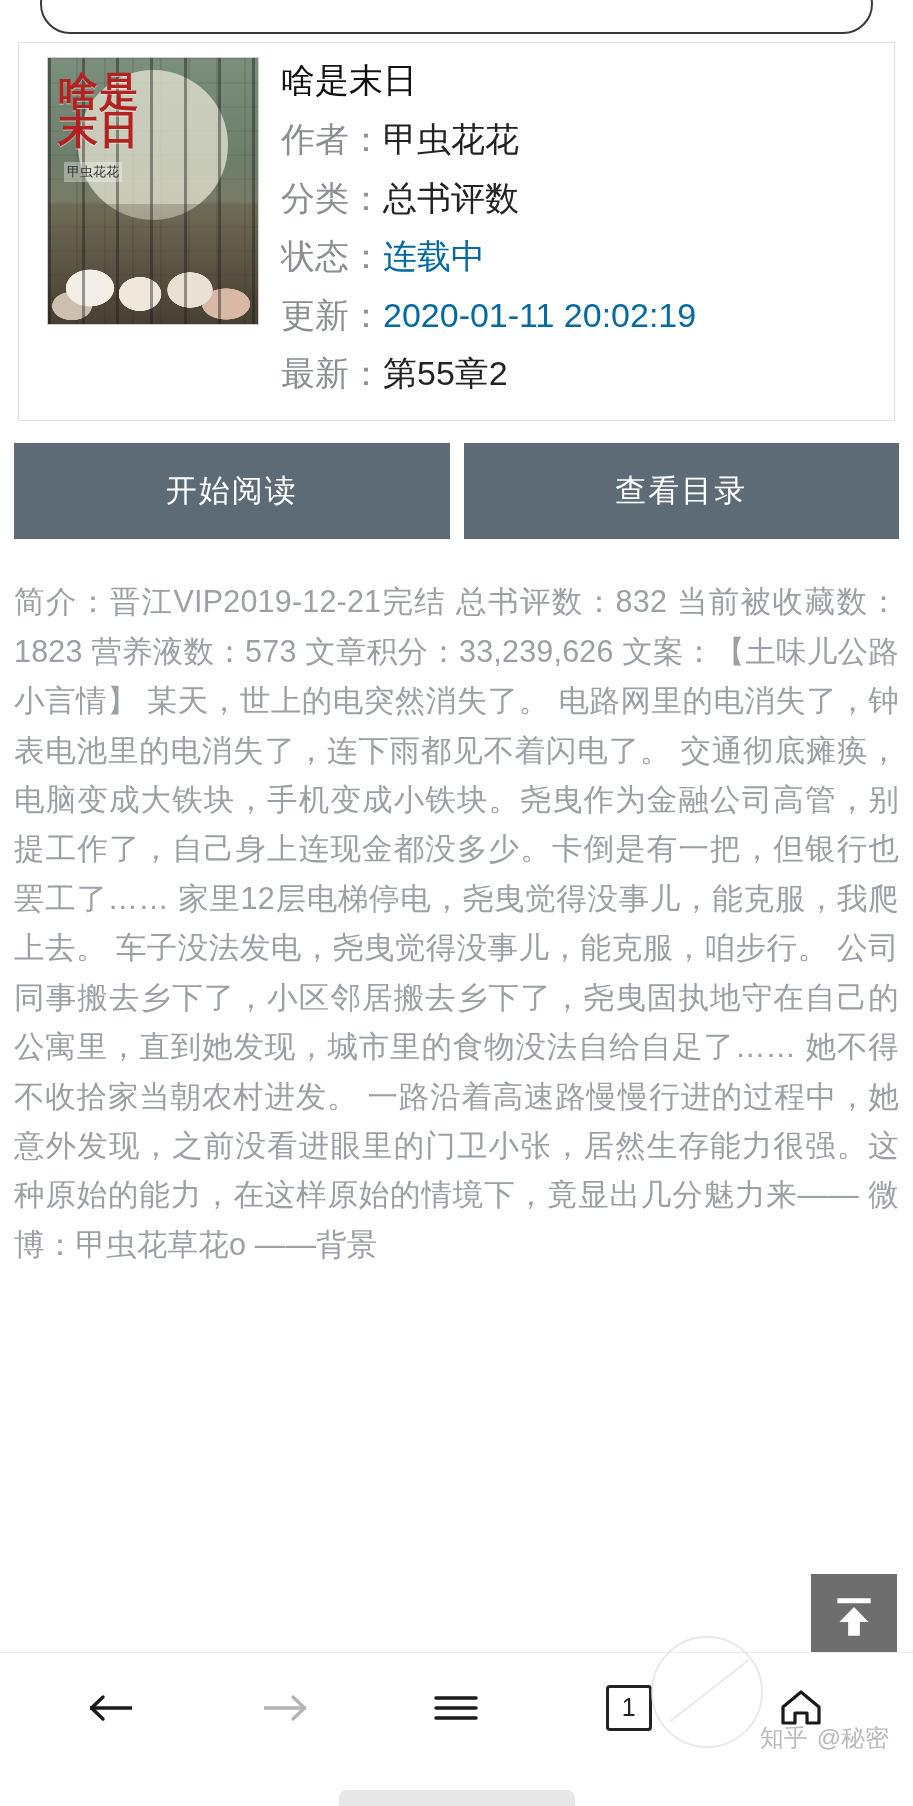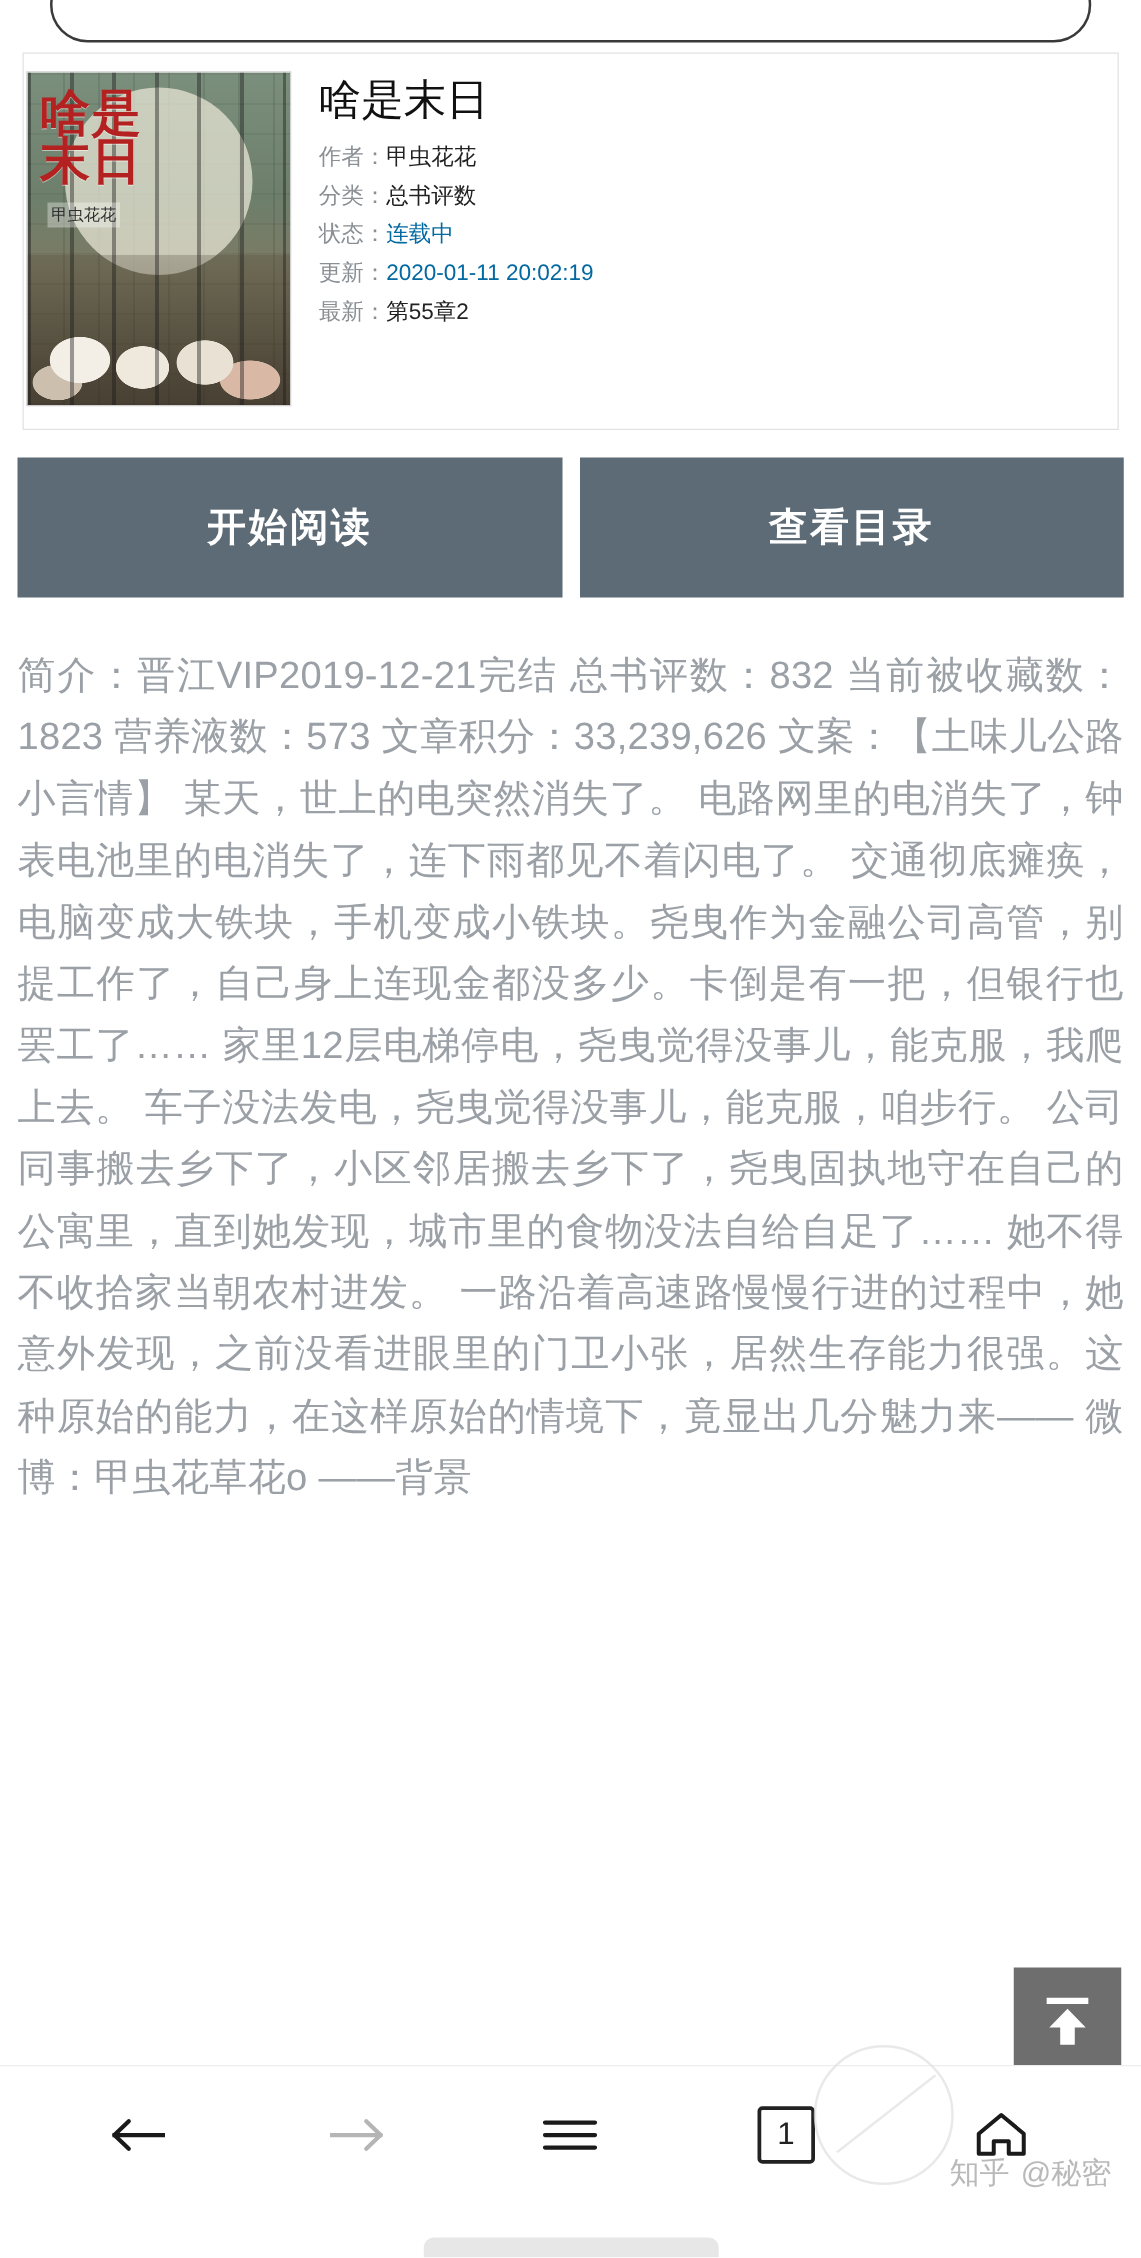--- a/index.html
+++ b/index.html
@@ -32,21 +32,21 @@
     border-radius: 30px;
     background: #ffffff;
   }
 
   
   .book-card {
     margin: 6px 18px 11px 18px;
     border: 1px solid #e2e2e2;
     background: #fff;
     display: flex;
-    padding: 14px 12px 18px 2px;
+    padding: 14px 12px 18px 28px;
     min-height: 286px;
   }
   .cover {
     width: 212px;
     height: 268px;
     flex: 0 0 212px;
     position: relative;
     overflow: hidden;
     background: linear-gradient(180deg, #7b8f7d 0%, #6d7f6b 38%, #7d7a63 60%, #6e6552 100%);
     border: 1px solid #cfcfcf;
@@ -108,48 +108,47 @@
     padding-top: 4px;
   }
   .book-title {
     font-size: 34px;
     color: #111;
     font-weight: 500;
     line-height: 1.15;
     margin-bottom: 10px;
   }
   .meta-row {
-    font-size: 18px;
+    font-size: 34px;
     color: #8a8f94;
     line-height: 1.72;
     white-space: nowrap;
   }
   .meta-row .v { color: #0369a1; }
   .meta-row.dark .v { color: #222; }
 
   
   .actions {
     display: flex;
     gap: 14px;
     margin: 22px 8px 0 8px;
     padding: 0 6px;
   }
   .btn {
     flex: 1;
-    height: 112px;
+    height: 96px;
     background: #5c6b76;
     color: #ffffff;
     font-size: 31px;
     display: flex;
     align-items: center;
     justify-content: center;
     letter-spacing: 2px;
     cursor: pointer;
     user-select: none;
-    font-weight: bold;
   }
 
   
   .summary {
     margin: 38px 14px 0 14px;
     font-size: 30.5px;
     line-height: 1.62;
     color: #9aa0a6;
     letter-spacing: 0.2px;
     text-align: justify;

